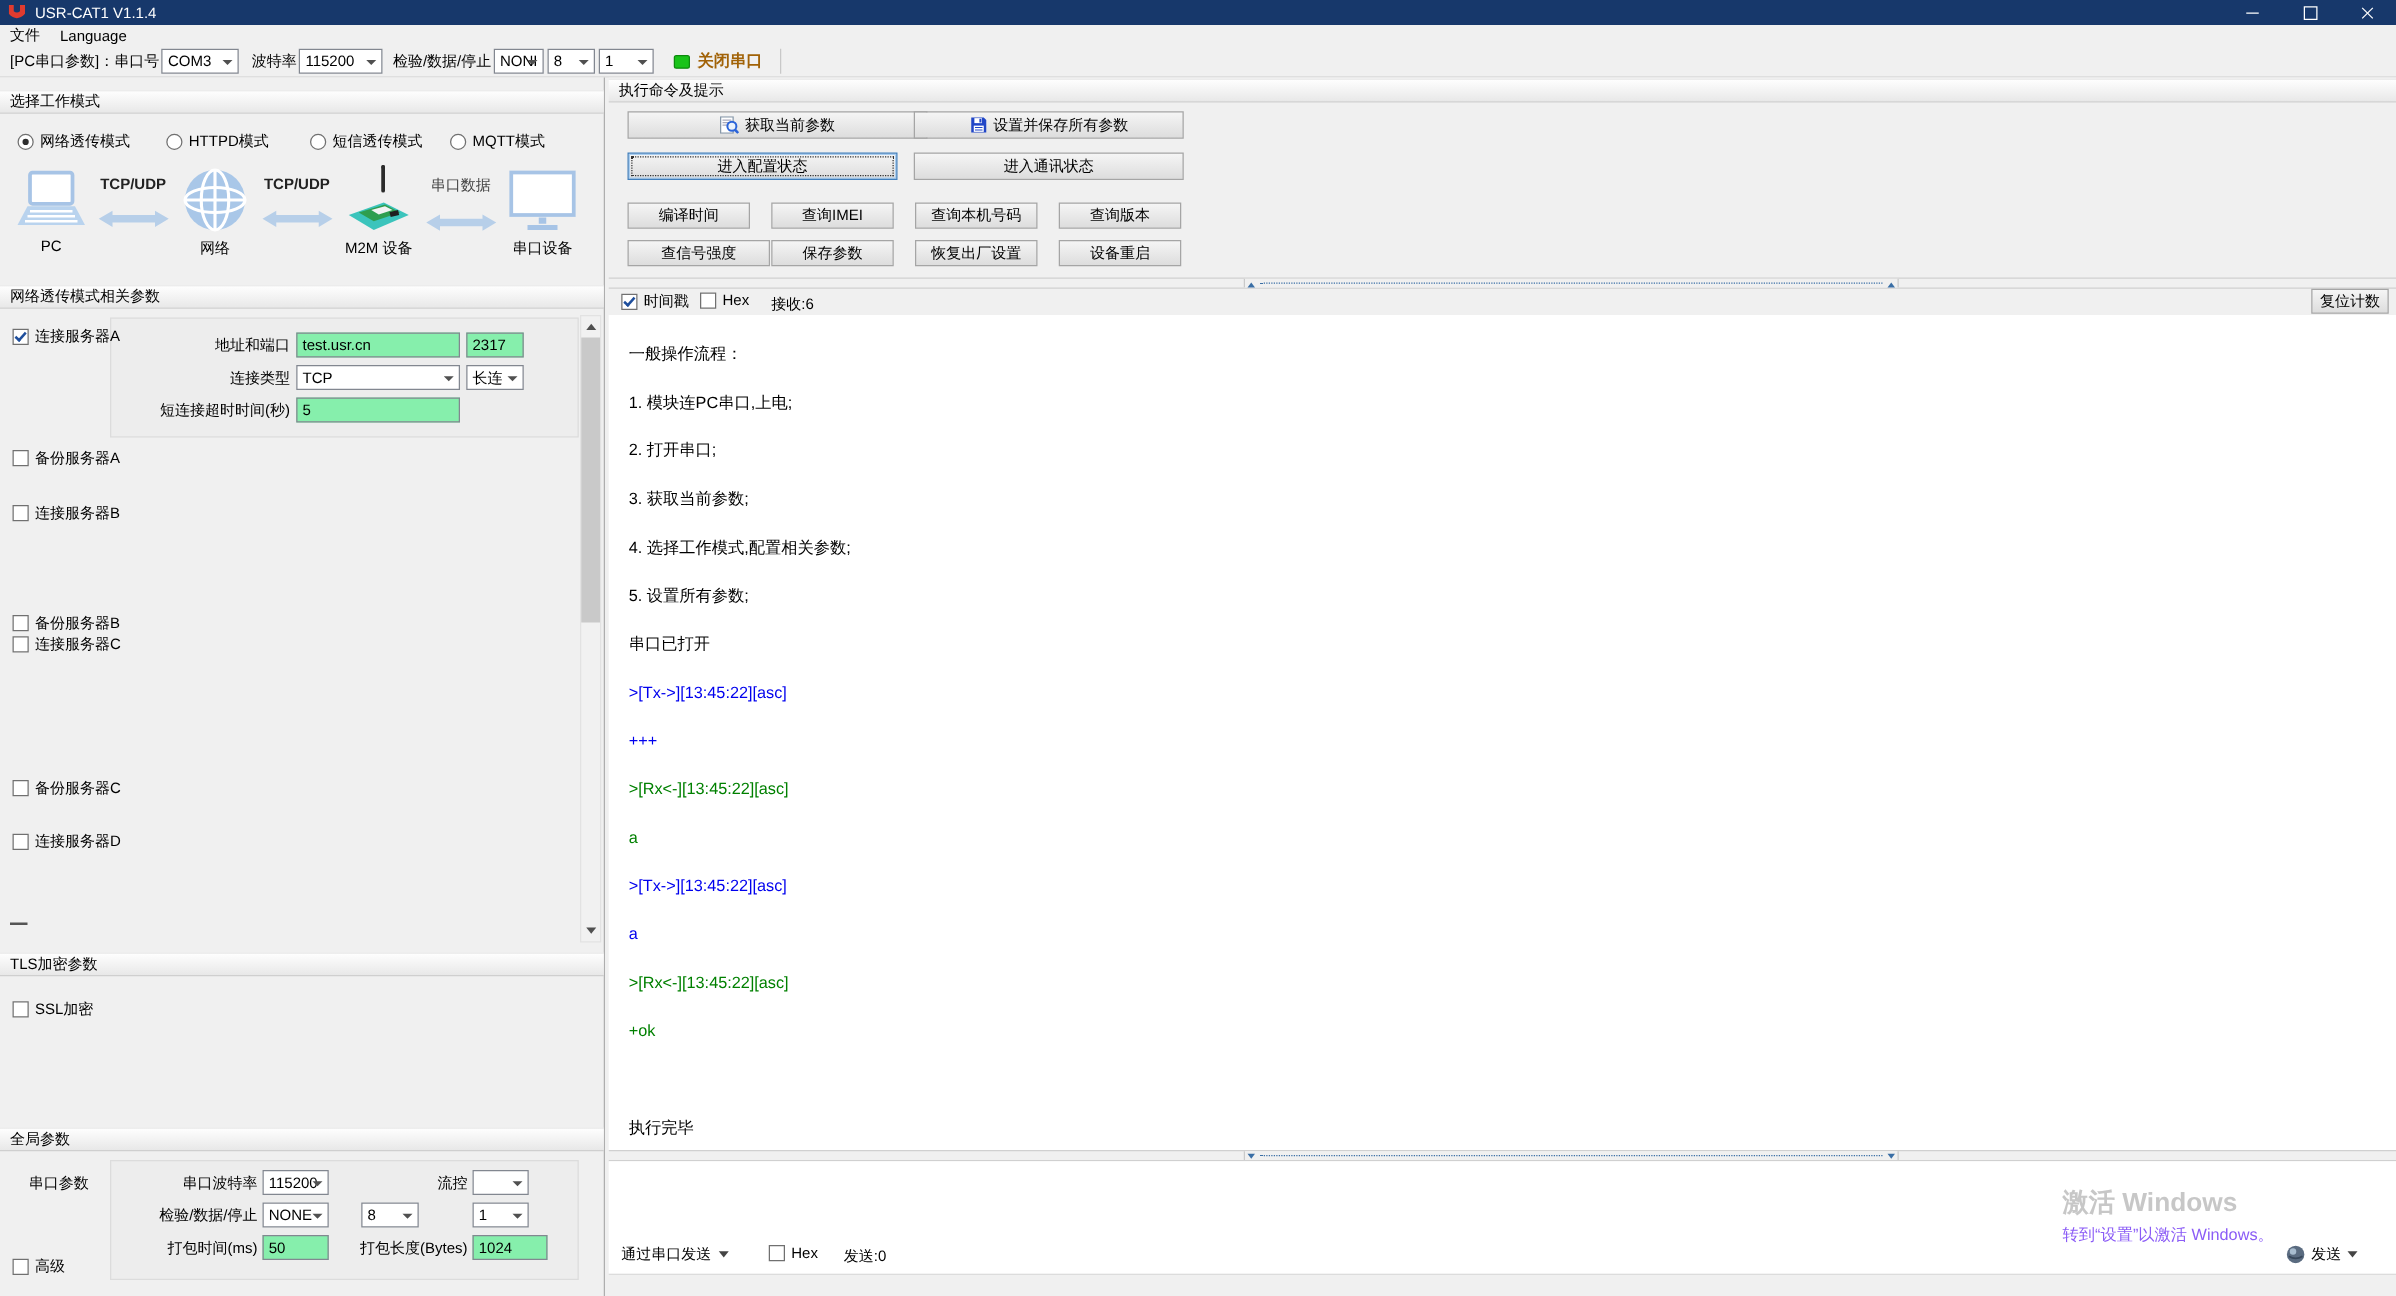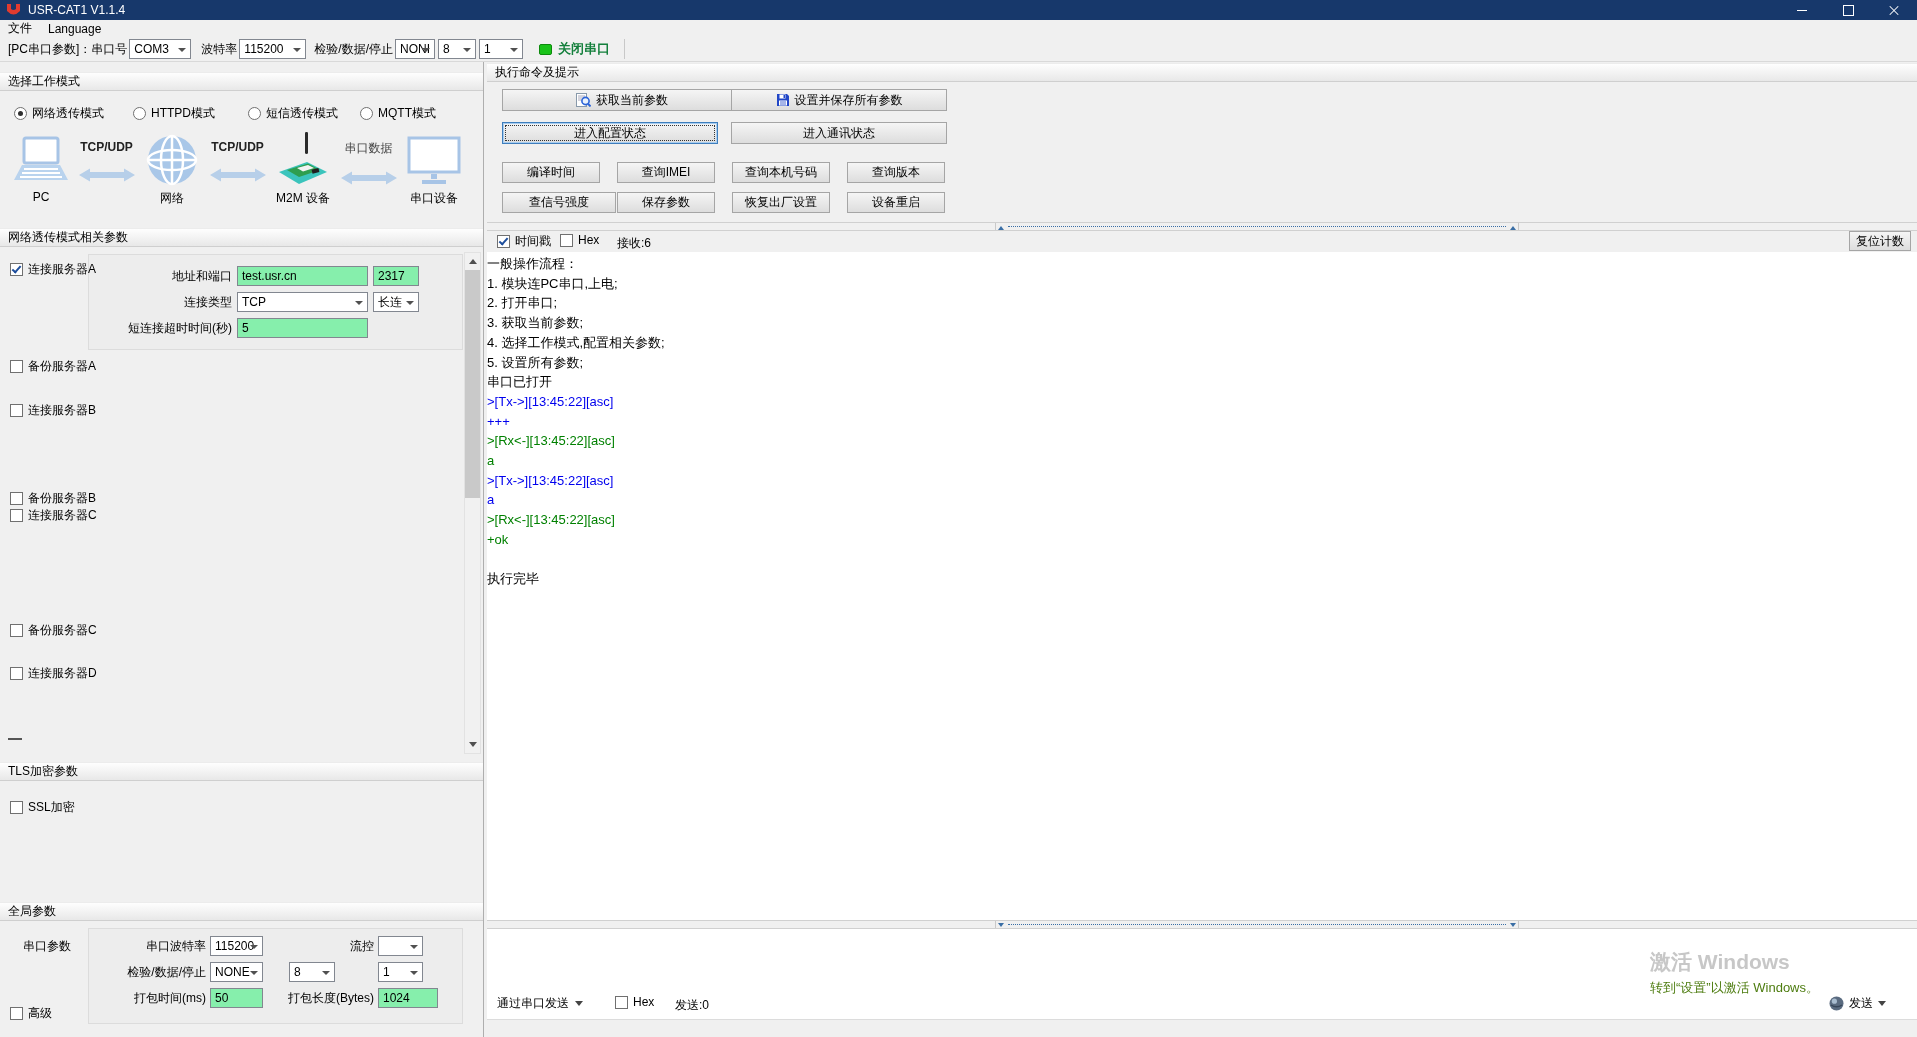--- a/index.html
+++ b/index.html
@@ -23,21 +23,21 @@
   .toolbar{position:absolute;left:0;top:37px;width:1917px;height:25px;background:#f0f0f0;
            border-bottom:1px solid #d9d9d9;display:flex;align-items:center;font-size:12px;padding-left:8px;box-sizing:border-box;}
   .lbl{font-size:12px;white-space:nowrap;}
   .combo{display:inline-flex;align-items:center;background:#fff;border:1px solid #828790;height:20px;
          font-size:12px;padding:0 16px 0 4px;box-sizing:border-box;white-space:nowrap;overflow:hidden;position:relative;}
   .combo::after{content:"";position:absolute;right:4px;top:8px;border:4px solid transparent;border-top-color:#505050;}
   .tinput{display:inline-flex;align-items:center;background:#86efac;border:1px solid #828790;height:20px;
           font-size:12px;padding:0 4px;box-sizing:border-box;white-space:nowrap;overflow:hidden;}
   .statusdot{width:11px;height:9px;border-radius:2px;background:#19c319;border:1px solid #0d8a0d;}
   .closeport{display:flex;align-items:center;gap:6px;margin-left:16px;}
-  .closeport .txt{color:#15803d;font-weight:bold;font-size:13px;}
+  .closeport .txt{color:#a16207;font-weight:bold;font-size:13px;}
   .vsep{width:1px;height:20px;background:#c8c8c8;margin-left:14px;}
   
   .panel-left{position:absolute;left:0;top:62px;width:484px;height:975px;background:#f0f0f0;
               border-right:1px solid #aeaeae;box-sizing:border-box;}
   .panel-right{position:absolute;left:487px;top:62px;width:1430px;height:975px;background:#f0f0f0;}
   .ghdr{position:absolute;left:0;right:0;height:19px;background:linear-gradient(#fefefe,#e8e8e8);
         border-top:1px solid #ececec;border-bottom:1px solid #cfcfcf;display:flex;align-items:center;
         padding-left:8px;font-size:12px;box-sizing:border-box;}
   .subpanel{position:absolute;background:#ededed;border:1px solid #dcdcdc;box-sizing:border-box;}
   .flabel{position:absolute;font-size:12px;text-align:right;white-space:nowrap;line-height:20px;height:20px;}
@@ -71,26 +71,26 @@
   .split{position:absolute;left:0;right:0;height:9px;background:#f0f0f0;border-top:1px solid #d0d0d0;border-bottom:1px solid #d0d0d0;box-sizing:border-box;}
   .split .handle{position:absolute;left:508px;width:524px;top:0;height:7px;background:#f0f0f0;
                  border-left:1px solid #c9c9c9;border-right:1px solid #c9c9c9;box-sizing:border-box;}
   .split .handle::before{content:"";position:absolute;left:12px;right:12px;top:3px;border-top:1px dotted #3a6ea5;}
   .htri{position:absolute;top:0;border:3px solid transparent;}
   .htri.l{left:2px;} .htri.r{right:2px;}
   .split.up .htri{border-bottom:4px solid #3a6ea5;top:0;}
   .split.down .htri{border-top:4px solid #3a6ea5;top:2px;}
   
   .logarea{position:absolute;left:0;right:0;background:#fff;overflow:hidden;}
-  .log-line{font-size:13px;line-height:19.7px;min-height:19.7px;white-space:pre;padding-left:0;}
+  .log-line{font-size:13px;line-height:19.7px;min-height:19.7px;white-space:pre;padding-left:16px;margin-top:19px;}
   .c-black{color:#000;} .c-blue{color:#0000ee;} .c-green{color:#008000;}
   .sendarea{position:absolute;left:0;right:0;background:#fff;}
   .tri-down{display:inline-block;border:4px solid transparent;border-top:5px solid #444;margin-top:4px;}
   .watermark1{position:absolute;font-size:21px;color:#c7c7c7;white-space:nowrap;}
-  .watermark2{position:absolute;font-size:13px;color:#4d7c0f;white-space:nowrap;}
+  .watermark2{position:absolute;font-size:13px;color:#8b5cf6;white-space:nowrap;}
   .bottomline{position:absolute;left:0;right:0;border-top:1px solid #dcdcdc;}
 </style>
 </head>
 <body>
 
 <div id="app">
 
   <div class="titlebar">
     <span class="applogo">
       <svg width="13" height="12" viewBox="0 0 13 12">

